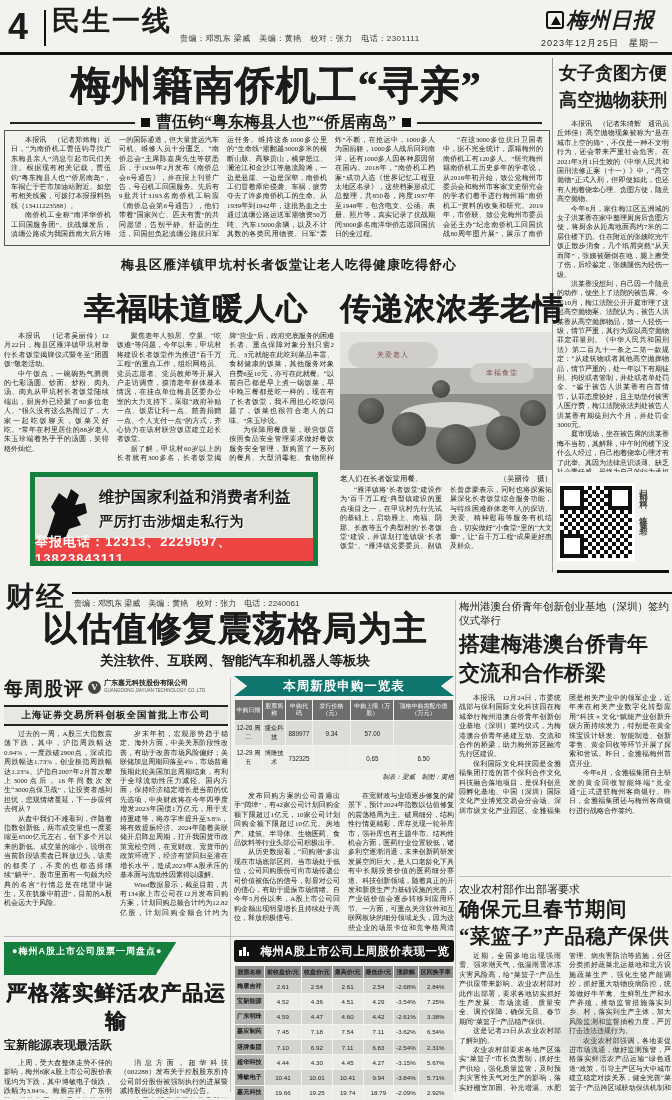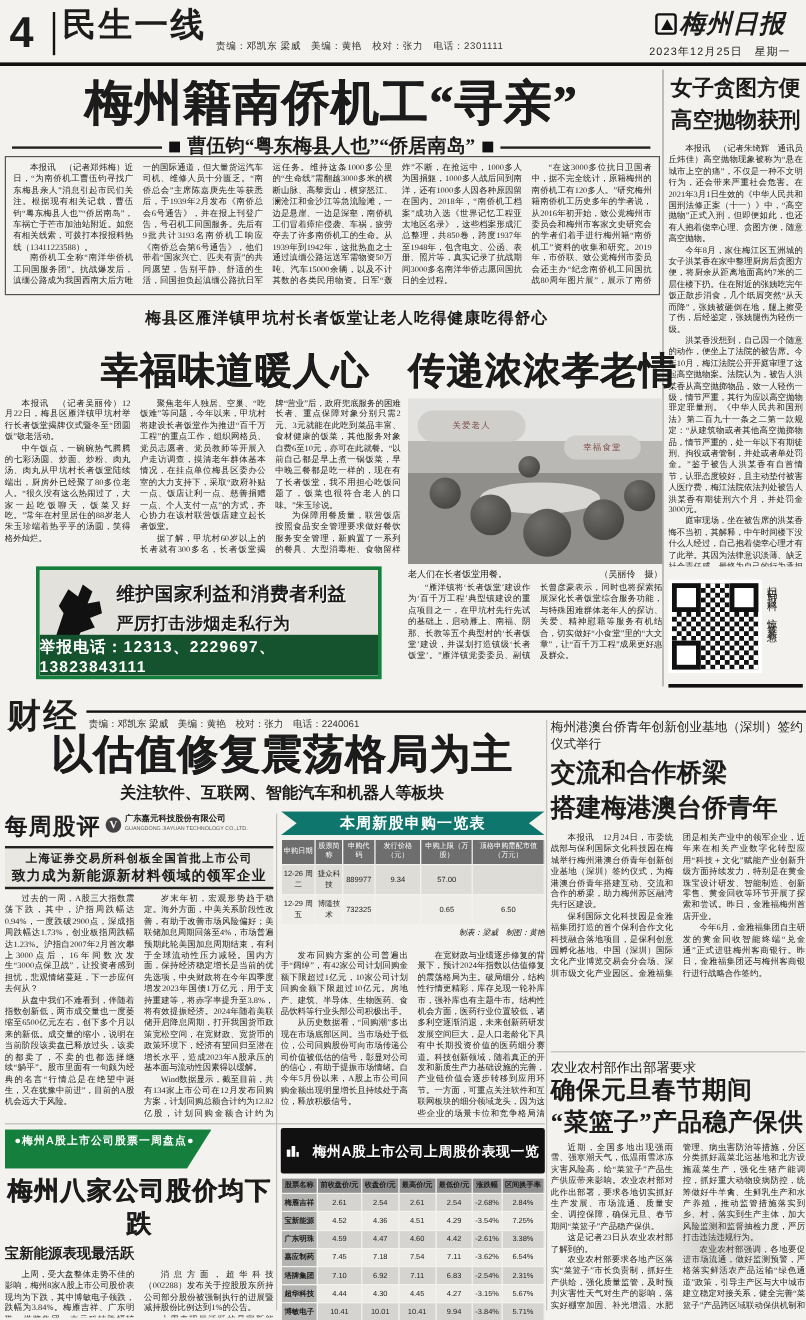--- a/index.html
+++ b/index.html
@@ -44,25 +44,25 @@
   .c-hl{left:0;top:288px;width:552px;text-align:center;font-size:31px;font-weight:900;letter-spacing:1px;text-shadow:.5px 0 #111;margin-left:48px;}
   .c-body{left:4px;top:332px;width:330px;height:136px;column-count:3;column-gap:8px;font-size:7px;line-height:9.4px;overflow:hidden;}
   .photo{left:340px;top:332px;width:212px;height:138px;background:linear-gradient(#e2e2e0 0 26%,#b9b8b5 26% 45%,#8f8e8b 45% 100%);overflow:hidden;}
   .photo .cloud{position:absolute;left:8px;top:10px;width:90px;height:26px;background:#cfcecb;border-radius:14px;display:flex;align-items:center;justify-content:center;font-size:7px;color:#7c4a42;letter-spacing:1px;text-align:center;}
   .photo .cloud2{left:130px;top:0;width:64px;height:20px;margin-top:31px;}
   .photo .head{position:absolute;border-radius:50%;background:radial-gradient(circle at 35% 30%,#6e6d6a,#3c3b39);}
   .photo .table{position:absolute;left:60px;top:70px;width:100px;height:26px;border-radius:50%;background:#d8d7d3;}
   .c-cap{left:340px;top:474px;width:212px;display:flex;justify-content:space-between;font-size:7.5px;}
   .c-body2{left:340px;top:486px;width:212px;height:84px;column-count:2;column-gap:8px;font-size:7px;line-height:9.4px;overflow:hidden;}
   
-  .ad{left:30px;top:472px;width:288px;height:94px;background:#e3e1dc;border:3px solid #15803d;overflow:hidden;}
+  .ad{left:30px;top:472px;width:288px;height:94px;background:#e3e1dc;border:5px solid #15803d;overflow:hidden;}
   .ad .fist{position:absolute;left:6px;top:6px;}
   .ad .l1{position:absolute;left:64px;top:10px;font-size:15.5px;font-weight:900;font-family:"Liberation Sans",sans-serif;letter-spacing:.5px;text-shadow:1px 1px 0 #fff;}
   .ad .l2{position:absolute;left:64px;top:36px;font-size:14px;font-weight:900;font-family:"Liberation Sans",sans-serif;letter-spacing:.5px;text-shadow:1px 1px 0 #fff;}
-  .ad .hot{position:absolute;left:0;bottom:0;width:100%;height:34px;background:#14532d;color:#fff;display:flex;align-items:center;justify-content:center;font-size:13px;font-weight:700;font-family:"Liberation Sans",sans-serif;letter-spacing:1px;}
+  .ad .hot{position:absolute;left:0;bottom:0;width:100%;height:23px;background:#ef4444;color:#fff;display:flex;align-items:center;justify-content:center;font-size:13px;font-weight:700;font-family:"Liberation Sans",sans-serif;letter-spacing:1px;}
   
   .fin-name{left:6px;top:578px;font-size:28px;font-weight:900;font-family:"Liberation Sans",sans-serif;letter-spacing:2px;}
   .fin-rule{left:72px;top:592px;width:600px;height:2px;background:#111;}
   .fin-credits{left:74px;top:598px;font-size:8px;color:#333;font-family:"Liberation Sans",sans-serif;}
   .fin-hl{left:20px;top:606px;width:430px;text-align:center;font-size:34px;font-weight:900;letter-spacing:1px;text-shadow:.6px 0 #111;}
   .fin-sub{left:20px;top:652px;width:430px;text-align:center;font-size:13.5px;font-weight:700;}
   .vrule-mid1{left:230px;top:678px;width:1px;height:414px;background:#c2c0bb;}
   .vrule-mid2{left:455px;top:600px;width:1px;height:492px;background:#c2c0bb;}
   
   .wr{left:4px;top:676px;width:224px;height:260px;overflow:hidden;}
@@ -97,21 +97,21 @@
   
   .hr-bottom{left:4px;top:936px;width:450px;height:1px;background:#bbb;}
   .sw{left:4px;top:940px;width:224px;height:158px;overflow:hidden;}
   .sw-tab{display:inline-block;background:#15803d;color:#fff;font-size:9px;font-weight:700;font-family:"Liberation Sans",sans-serif;
           padding:3px 14px 17px 8px;clip-path:polygon(0 0,100% 0,88% 100%,0 100%);letter-spacing:1px;}
   .sw-hl{text-align:center;font-size:21px;font-weight:900;margin-top:4px;letter-spacing:1px;text-shadow:.5px 0 #111;}
   .sw-sub{text-align:left;font-size:12px;font-weight:700;margin-top:2px;}
   .sw-body{margin-top:5px;height:92px;column-count:2;column-gap:8px;font-size:7px;line-height:9.4px;overflow:hidden;}
   
   .st{left:234px;top:940px;width:220px;}
-  .st-title{height:38px;background:#111;color:#fff;font-size:11.5px;font-weight:900;font-family:"Liberation Sans",sans-serif;
+  .st-title{height:22px;background:#111;color:#fff;font-size:11.5px;font-weight:900;font-family:"Liberation Sans",sans-serif;
             display:flex;align-items:center;justify-content:center;gap:12px;letter-spacing:.5px;border-radius:2px;}
   .st-icon{width:10px;height:10px;background:linear-gradient(#fff,#fff) 0 100%/3px 6px no-repeat,linear-gradient(#fff,#fff) 4px 100%/3px 9px no-repeat,linear-gradient(#fff,#fff) 8px 100%/2px 4px no-repeat;}
   .st table{margin-top:3px;font-size:6.2px;font-family:"Liberation Sans",sans-serif;}
   .st th,.st td{border:1px solid #f4f2ee;padding:2.6px 1px;text-align:center;font-weight:400;}
   .st thead th{background:#8f8f8f;font-size:6px;line-height:7px;font-weight:700;}
   .st tbody th{background:#b3b3b1;font-weight:700;}
   .st tbody tr:nth-child(odd) td{background:#d6d4d0;}
   .st tbody tr:nth-child(even) td{background:#edebe6;}
   
   .bk-kicker{left:459px;top:882px;width:212px;font-size:11px;}
@@ -223,21 +223,20 @@
       <span class="wr-logo" data-name="sponsor-logo">
         <span class="wr-mark" data-name="sponsor-logo-icon">V</span>
         <span class="wr-co" data-name="sponsor-name">
           <span data-name="sponsor-name-cn">广东嘉元科技股份有限公司</span>
           <small data-name="sponsor-name-en">GUANGDONG JIAYUAN TECHNOLOGY CO.,LTD.</small>
         </span>
       </span>
     </div>
     <div class="wr-banner" data-name="sponsor-banner">
       <div class="wr-b1" data-name="sponsor-banner-line1">上海证券交易所科创板全国首批上市公司</div>
-      <div class="wr-b2" data-name="sponsor-banner-line2">致力成为新能源新材料领域的领军企业</div>
     </div>
     <div class="wr-body just" data-name="weekly-review-body">
         <p data-name="paragraph">过去的一周，A股三大指数震荡下跌，其中，沪指周跌幅达0.94%，一度跌破2900点，深成指周跌幅达1.73%，创业板指周跌幅达1.23%。沪指自2007年2月首次攀上3000点后，16年间数次发生“3000点保卫战”，让投资者感到担忧，悲观情绪蔓延，下一步应何去何从？</p>
         <p data-name="paragraph">从盘中我们不难看到，伴随着指数创新低，两市成交量也一度萎缩至6500亿元左右，创下多个月以来的新低。成交量的缩小，说明在当前阶段该卖盘已释放过头，该卖的都卖了，不卖的也都选择继续“躺平”。股市里面有一句颇为经典的名言“行情总是在绝望中诞生，又在犹豫中前进”，目前的A股机会远大于风险。</p>
         <p data-name="paragraph">岁末年初，宏观形势趋于稳定。海外方面，中美关系阶段性改善，有助于改善市场风险偏好；美联储加息周期回落至4%，市场普遍预期此轮美国加息周期结束，有利于全球流动性压力减轻。国内方面，保持经济稳定增长是当前的优先选项，中央财政将在今年四季度增发2023年国债1万亿元，用于支持重建等，将赤字率提升至3.8%，将有效提振经济。2024年随着美联储开启降息周期，打开我国货币政策宽松空间，在宽财政、宽货币的政策环境下，经济有望回归至潜在增长水平，造成2023年A股承压的基本面与流动性因素得以缓解。</p>
         <p data-name="paragraph">Wind数据显示，截至目前，共有134家上市公司在12月发布回购方案，计划回购总额合计约为12.82亿股，计划回购金额合计约为161.81亿元，计划回购规模整体处于高位。目前，上述公司处于董事会预案阶段有112家，股东大会通过的有6家，实施完成的有16家。从回购目的看，用于市值管理的有7家，其余127家均为用于股权激励计划或者员工持股计划。</p>
       </div>
   </div>
 
   <div class="abs ipo" data-name="ipo-table-block">
@@ -275,34 +274,34 @@
     <div class="tab-foot" data-name="ipo-table-footer">制表：梁威　制图：黄艳</div>
   </div>
   <div class="abs mid-body just" data-name="weekly-review-body-continued">
       <p data-name="paragraph">发布回购方案的公司普遍出手“阔绰”，有42家公司计划回购金额下限超过1亿元，10家公司计划回购金额下限超过10亿元。房地产、建筑、半导体、生物医药、食品饮料等行业头部公司积极出手。</p>
       <p data-name="paragraph">从历史数据看，“回购潮”多出现在市场底部区间。当市场处于低位，公司回购股份可向市场传递公司价值被低估的信号，彰显对公司的信心，有助于提振市场情绪。自今年5月份以来，A股上市公司回购金额出现明显增长且持续处于高位，释放积极信号。</p>
       <p data-name="paragraph">在宽财政与业绩逐步修复的背景下，预计2024年指数以估值修复的震荡格局为主。破局细分，结构性行情更精彩，库存兑现一轮补库市，强补库也有主题牛市。结构性机会方面，医药行业位置较低，诸多利空逐渐消退，未来创新药研发发展空间巨大，是人口老龄化下具有中长期投资价值的医药细分赛道。科技创新领域，随着真正的开发和新质生产力基础设施的完善，产业链价值会逐步转移到应用环节。一方面，可重点关注软件和互联网板块的细分领域龙头，因为这些企业的场景卡位和竞争格局清晰，拥有极强的用户粘性，通过增加AI功能，会带来付费率的提升。另一方面，重点关注智能汽车、机器人等新硬件载体的迭代。主题方面，中特估+红利板块具备“配置稳定+高股息”的特性，安全边际高。</p>
     </div>
 
   <div class="abs br-kicker" data-name="bridge-kicker">梅州港澳台侨青年创新创业基地（深圳）签约仪式举行</div>
   <div class="abs br-hl" data-name="bridge-headline">
+    <div data-name="bridge-headline-line1">搭建梅港澳台侨青年</div>
     <div data-name="bridge-headline-line2">交流和合作桥梁</div>
-    <div data-name="bridge-headline-line1">搭建梅港澳台侨青年</div>
   </div>
   <div class="abs br-body just" data-name="bridge-body">
       <p data-name="paragraph">本报讯　12月24日，市委统战部与保利国际文化科技园在梅城举行梅州港澳台侨青年创新创业基地（深圳）签约仪式，为梅港澳台侨青年搭建互动、交流和合作的桥梁，助力梅州苏区融湾先行区建设。</p>
       <p data-name="paragraph">保利国际文化科技园是金雅福集团打造的首个保利合作文化科技融合落地项目，是保利创意园孵化基地、中国（深圳）国际文化产业博览交易会分会场、深圳市级文化产业园区。金雅福集团是相关产业中的领军企业，近年来在相关产业数字化转型应用“科技＋文化”赋能产业创新升级方面持续发力，特别是在黄金珠宝设计研发、智能制造、创新零售、黄金回收等环节开展了探索和尝试。昨日，金雅福梅州首店开业。</p>
       <p data-name="paragraph">今年6月，金雅福集团自主研发的黄金回收智能终端“兑金通”正式进驻梅州客商银行。昨日，金雅福集团还与梅州客商银行进行战略合作签约。</p>
     </div>
   <div class="abs hr-right" data-name="section-divider"></div>
   <div class="abs hr-bottom" data-name="section-divider"></div>
 
   <div class="abs sw" data-name="stock-week-article">
     <span class="sw-tab" data-name="stock-week-tab">●梅州A股上市公司股票一周盘点●</span>
-    <div class="sw-hl" data-name="stock-week-headline">梅州八家公司股价均下跌</div>
+    <div class="sw-hl" data-name="stock-week-headline">严格落实鲜活农产品运输</div>
     <div class="sw-sub" data-name="stock-week-subhead">宝新能源表现最活跃</div>
     <div class="sw-body just" data-name="stock-week-body">
         <p data-name="paragraph">上周，受大盘整体走势不佳的影响，梅州8家A股上市公司股价表现均为下跌，其中博敏电子领跌，跌幅为3.84%。梅雁吉祥、广东明珠、塔牌集团、嘉元科技跌幅较小，分别下跌2.68%、2.61%、2.54%、2.09%，8家上市公司股价平均下跌3.01%。</p>
         <p data-name="paragraph">消息方面，超华科技（002288）发布关于控股股东所持公司部分股份被强制执行的进展暨减持股份比例达到1%的公告。</p>
         <p data-name="paragraph">上周表现最活跃的是宝新能源，日均换手率为1.45%，其次是嘉应制药，日均换手率为1.31%。梅雁吉祥活跃度最低，日均换手率仅有0.57%。</p>
       </div>
   </div>
 
   <div class="abs st" data-name="stock-table-block">
     <div class="st-title" data-name="stock-table-title">

